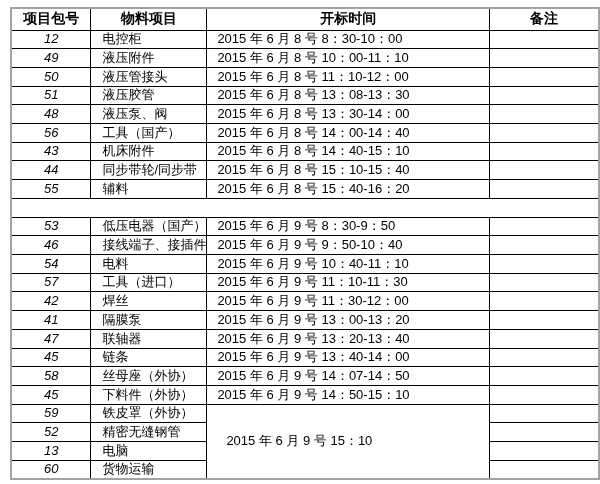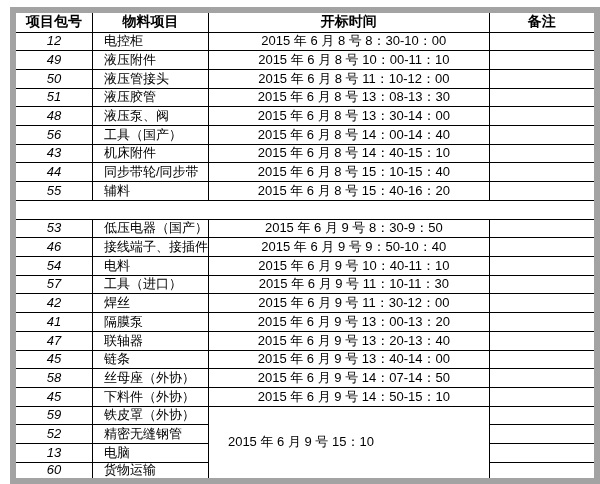--- a/index.html
+++ b/index.html
@@ -10,42 +10,42 @@
     overflow: hidden;
     font-family: "Liberation Sans", "DejaVu Sans", sans-serif;
     color: #000;
   }
   table.bid-table {
     position: absolute;
     left: 10px;
     top: 7px;
     border-collapse: collapse;
     table-layout: fixed;
-    border: 6px solid #a3a3a3;
+    border: 2px solid #a3a3a3;
   }
   .bid-table th, .bid-table td {
     border: 1px solid #000;
     overflow: hidden;
     white-space: nowrap;
   }
   .bid-table th {
     height: 22px;
     font-size: 14px;
     font-weight: 700;
     text-align: center;
   }
   .bid-table td {
     height: 18.7px;
     font-size: 13px;
     line-height: 1.1;
     vertical-align: middle;
   }
   td.c-pkg  { text-align: center; font-style: italic; }
   td.c-item { text-align: left; padding-left: 11px; }
-  td.c-time { text-align: center; padding-left: 10px; }
+  td.c-time { text-align: left; padding-left: 10px; }
   td.c-note { }
   tr.sep-row td { height: 19px; }
   td.c-time-merged {
     text-align: left;
     padding-left: 19px;
     vertical-align: middle;
   }
 </style>
 </head>
 <body>

